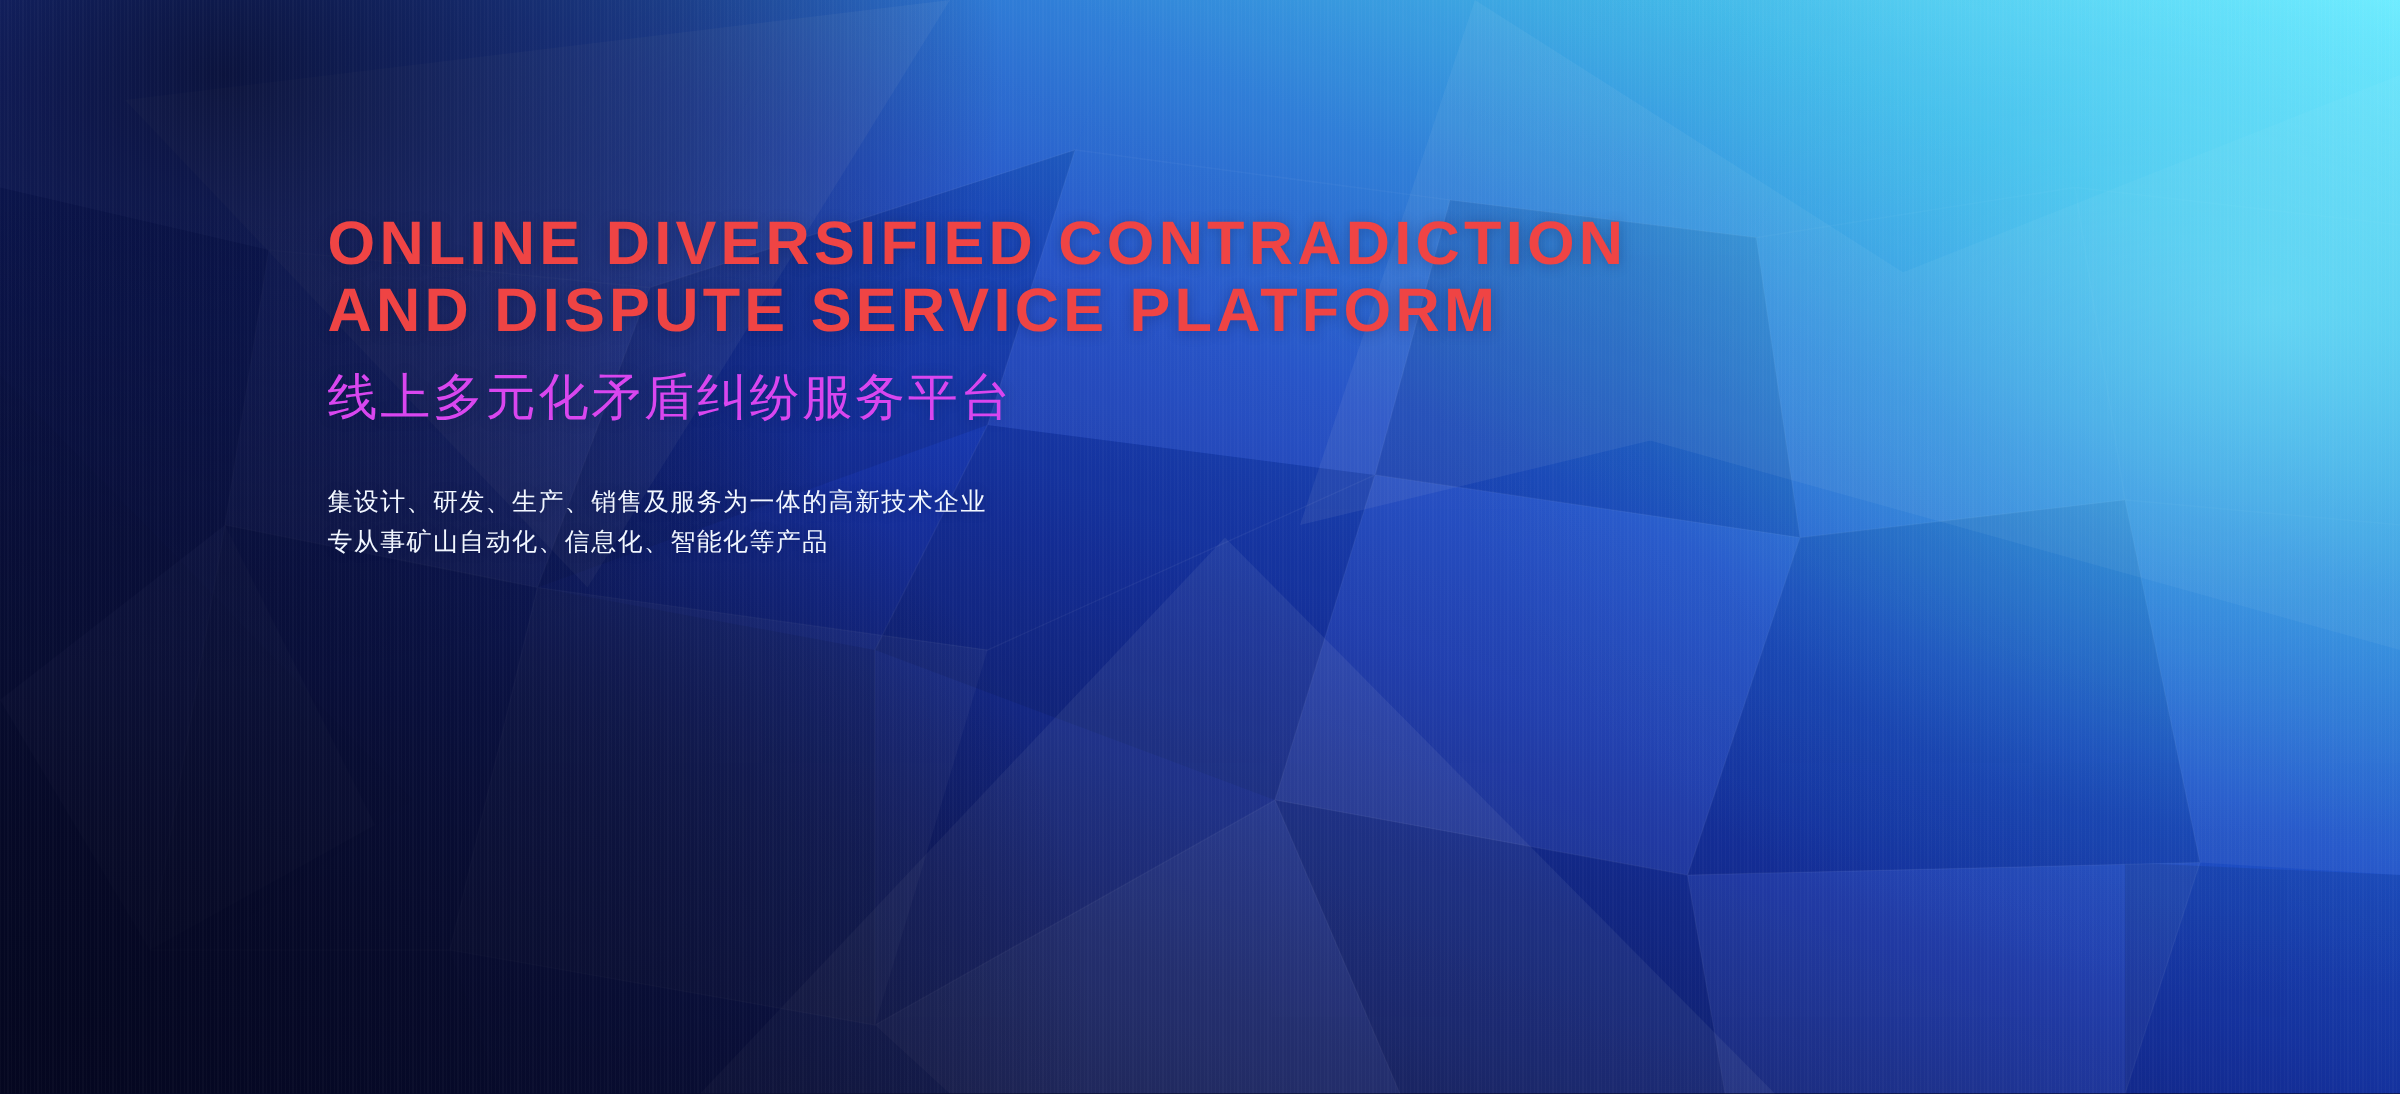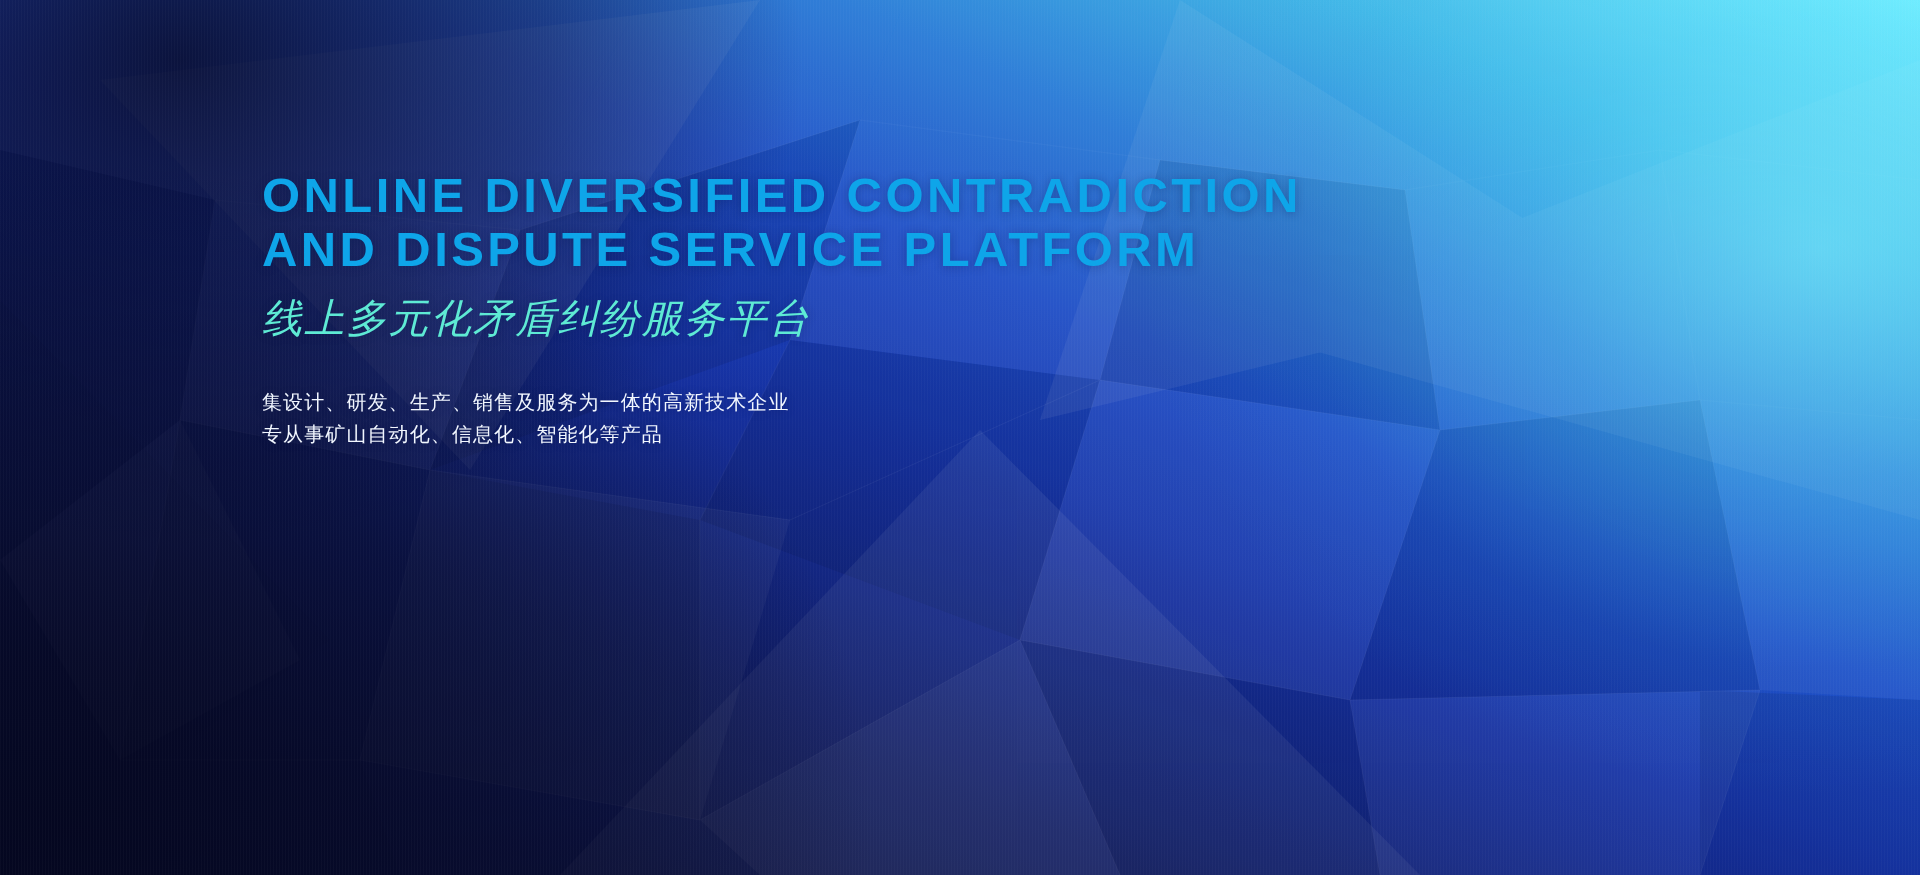--- a/index.html
+++ b/index.html
@@ -68,35 +68,34 @@
     left: 262px;
     top: 168px;
     width: 1400px;
   }
 
   .headline {
     font-size: 49px;
     line-height: 54px;
     font-weight: 700;
     letter-spacing: 3.4px;
-    color: #0ea5e9;
+    color: #ef4444;
     margin: 0;
     white-space: pre-line;
     text-shadow: 0 1px 10px rgba(0,20,70,0.30);
   }
 
   .subhead {
     margin: 19px 0 0 0;
     font-size: 40px;
     line-height: 46px;
     font-weight: 400;
     letter-spacing: 2.2px;
-    color: #5eead4;
+    color: #d946ef;
     text-shadow: 0 1px 10px rgba(0,20,70,0.30);
-    font-style: italic;
   }
 
   .bodytext {
     margin: 45px 0 0 0;
     font-size: 20px;
     line-height: 32px;
     font-weight: 400;
     letter-spacing: 1.1px;
     color: #f2f7ff;
     text-shadow: 0 1px 8px rgba(0,20,70,0.35);

